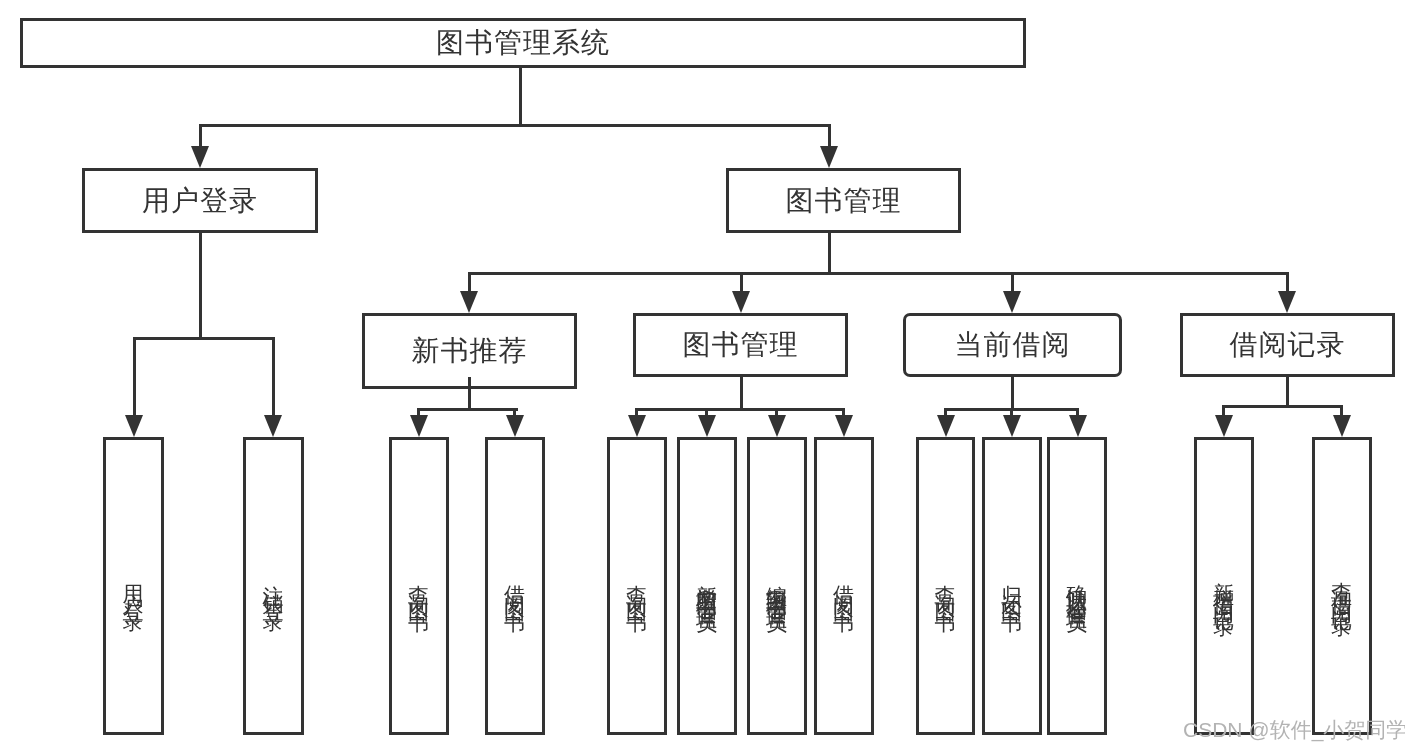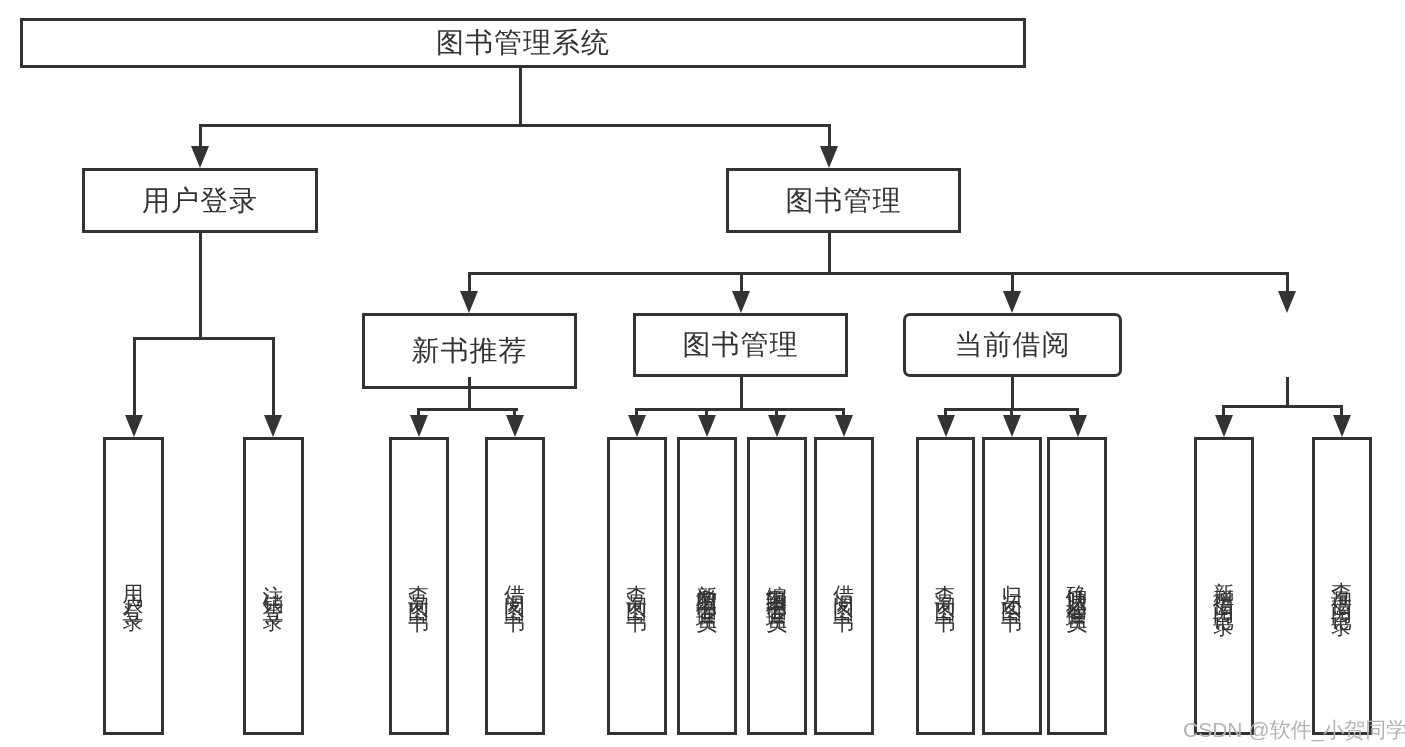--- a/index.html
+++ b/index.html
@@ -102,20 +102,23 @@
 
   <div class="node" style="left:362px; top:313px; width:215px; height:76px;">
     <span class="hlabel">新书推荐</span>
   </div>
   <div class="node" style="left:633px; top:313px; width:215px; height:64px;">
     <span class="hlabel">图书管理</span>
   </div>
   <div class="node" style="left:903px; top:313px; width:219px; height:64px;border-radius:7px;">
     <span class="hlabel">当前借阅</span>
   </div>
+  <div class="node" style="left:1180px; top:313px; width:215px; height:64px;">
+    <span class="hlabel">借阅记录</span>
+  </div>
 
   <div class="ln" style="left:468px; top:377px; width:3px;  height:34px;"></div>
   <div class="ln" style="left:417px; top:408px; width:101px; height:3px;"></div>
   <div class="ln" style="left:417px; top:408px; width:3px;  height:12px;"></div>
   <div class="ar" style="left:410px; top:415px;"></div>
   <div class="ln" style="left:513px; top:408px; width:3px;  height:12px;"></div>
   <div class="ar" style="left:506px; top:415px;"></div>
 
   <div class="ln" style="left:740px; top:377px; width:3px;   height:34px;"></div>
   <div class="ln" style="left:635px; top:408px; width:210px; height:3px;"></div>

